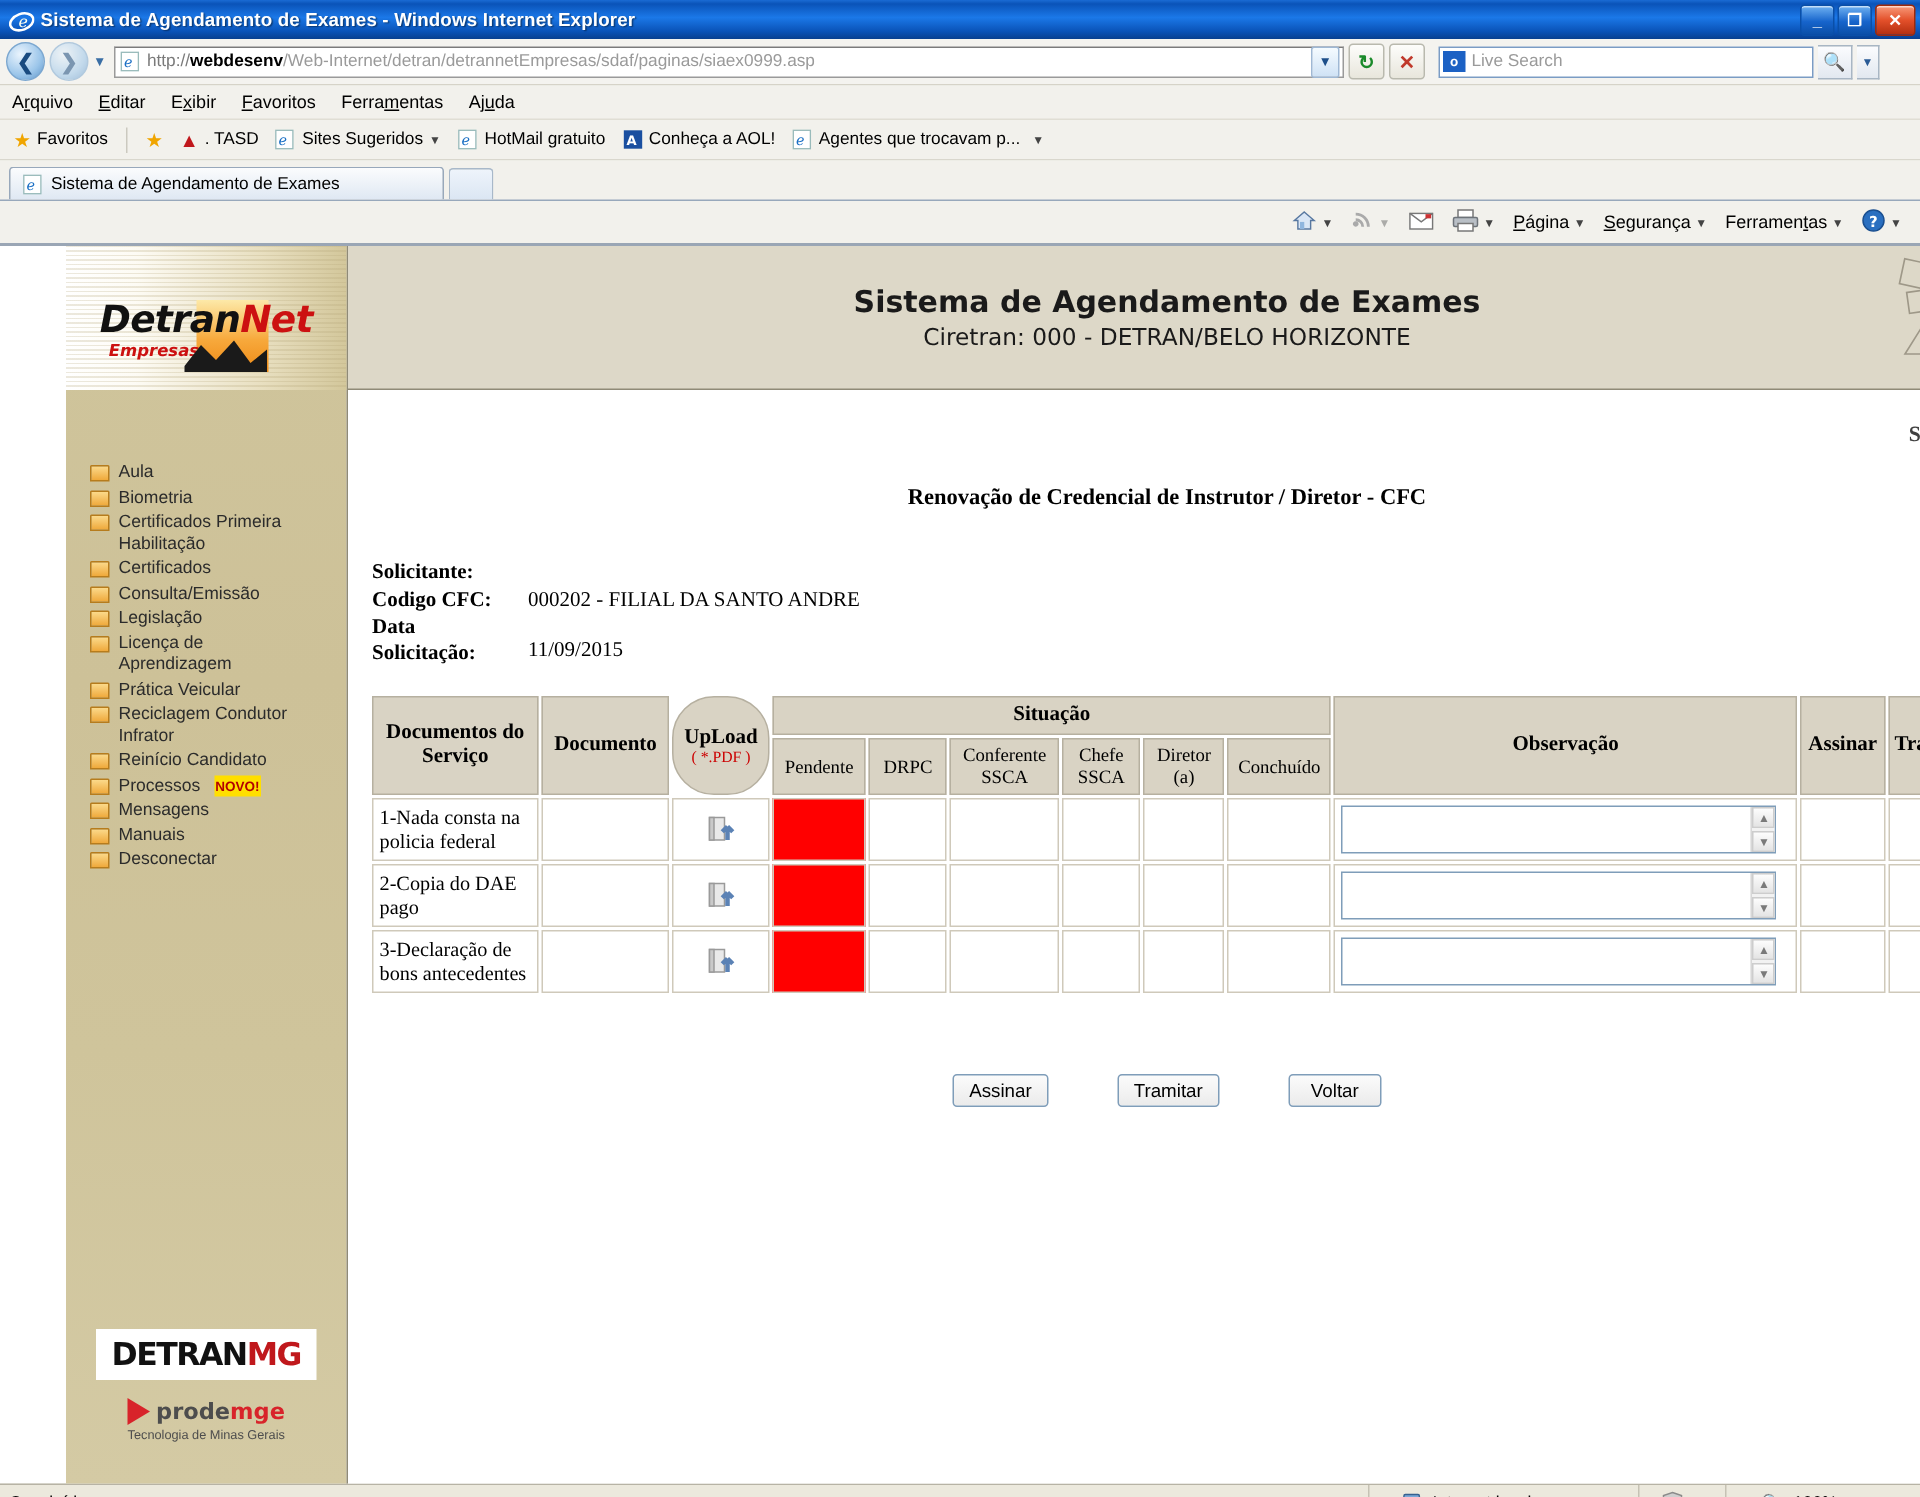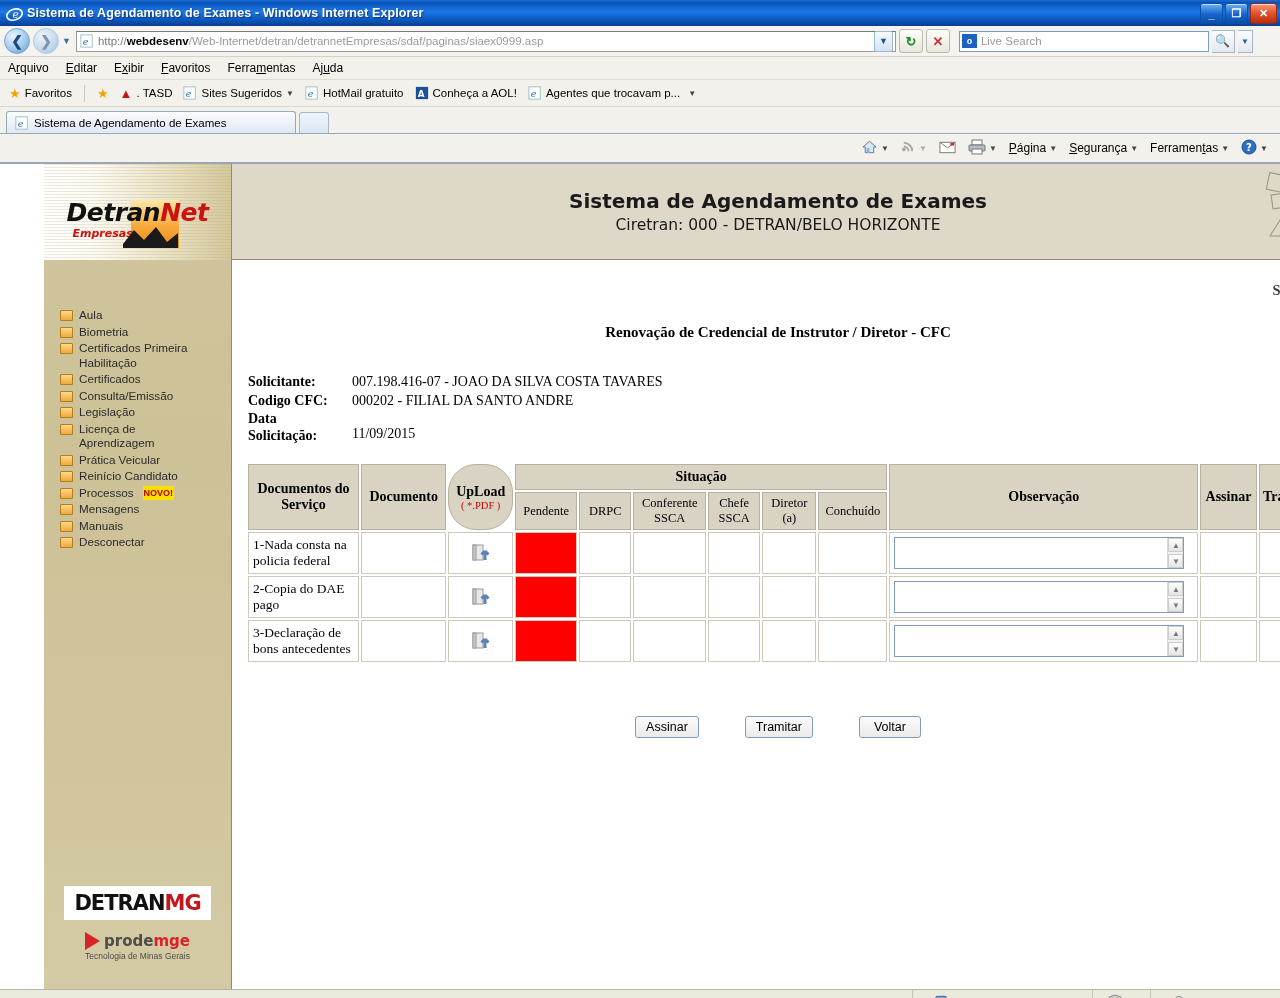--- a/index.html
+++ b/index.html
@@ -355,20 +355,24 @@
       <div class="mitem">
           <span class="folder"></span>
           <span>Licença de Aprendizagem</span>
         </div>
       <div class="mitem">
           <span class="folder"></span>
           <span>Prática Veicular</span>
         </div>
       <div class="mitem">
           <span class="folder"></span>
+          <span>Reciclagem Condutor Infrator</span>
+        </div>
+      <div class="mitem">
+          <span class="folder"></span>
           <span>Reinício Candidato</span>
         </div>
       <div class="mitem">
           <span class="folder"></span>
           <span>Processos</span>
           <span class="novo">NOVO!</span>
         </div>
       <div class="mitem">
           <span class="folder"></span>
           <span>Mensagens</span>
@@ -419,21 +423,20 @@
       </svg>
     </div>
 
     <div class="main">
       <div class="serv">Serviços</div>
       <div class="subtitle">Renovação de Credencial de Instrutor / Diretor - CFC</div>
 
       <div class="infogrid">
         <div class="inforow">
           <div class="infolbl">Solicitante:</div>
-          <div class="infoval">007.198.416-07 - JOAO DA SILVA COSTA TAVARES</div>
         </div>
         <div class="inforow">
           <div class="infolbl">Codigo CFC:</div>
           <div class="infoval">000202 - FILIAL DA SANTO ANDRE</div>
         </div>
         <div class="inforow">
           <div class="infolbl" style="line-height:17px;">Data<br>Solicitação:</div>
           <div class="infoval" style="align-self:flex-end;padding-bottom:1px;">11/09/2015</div>
         </div>
       </div>

